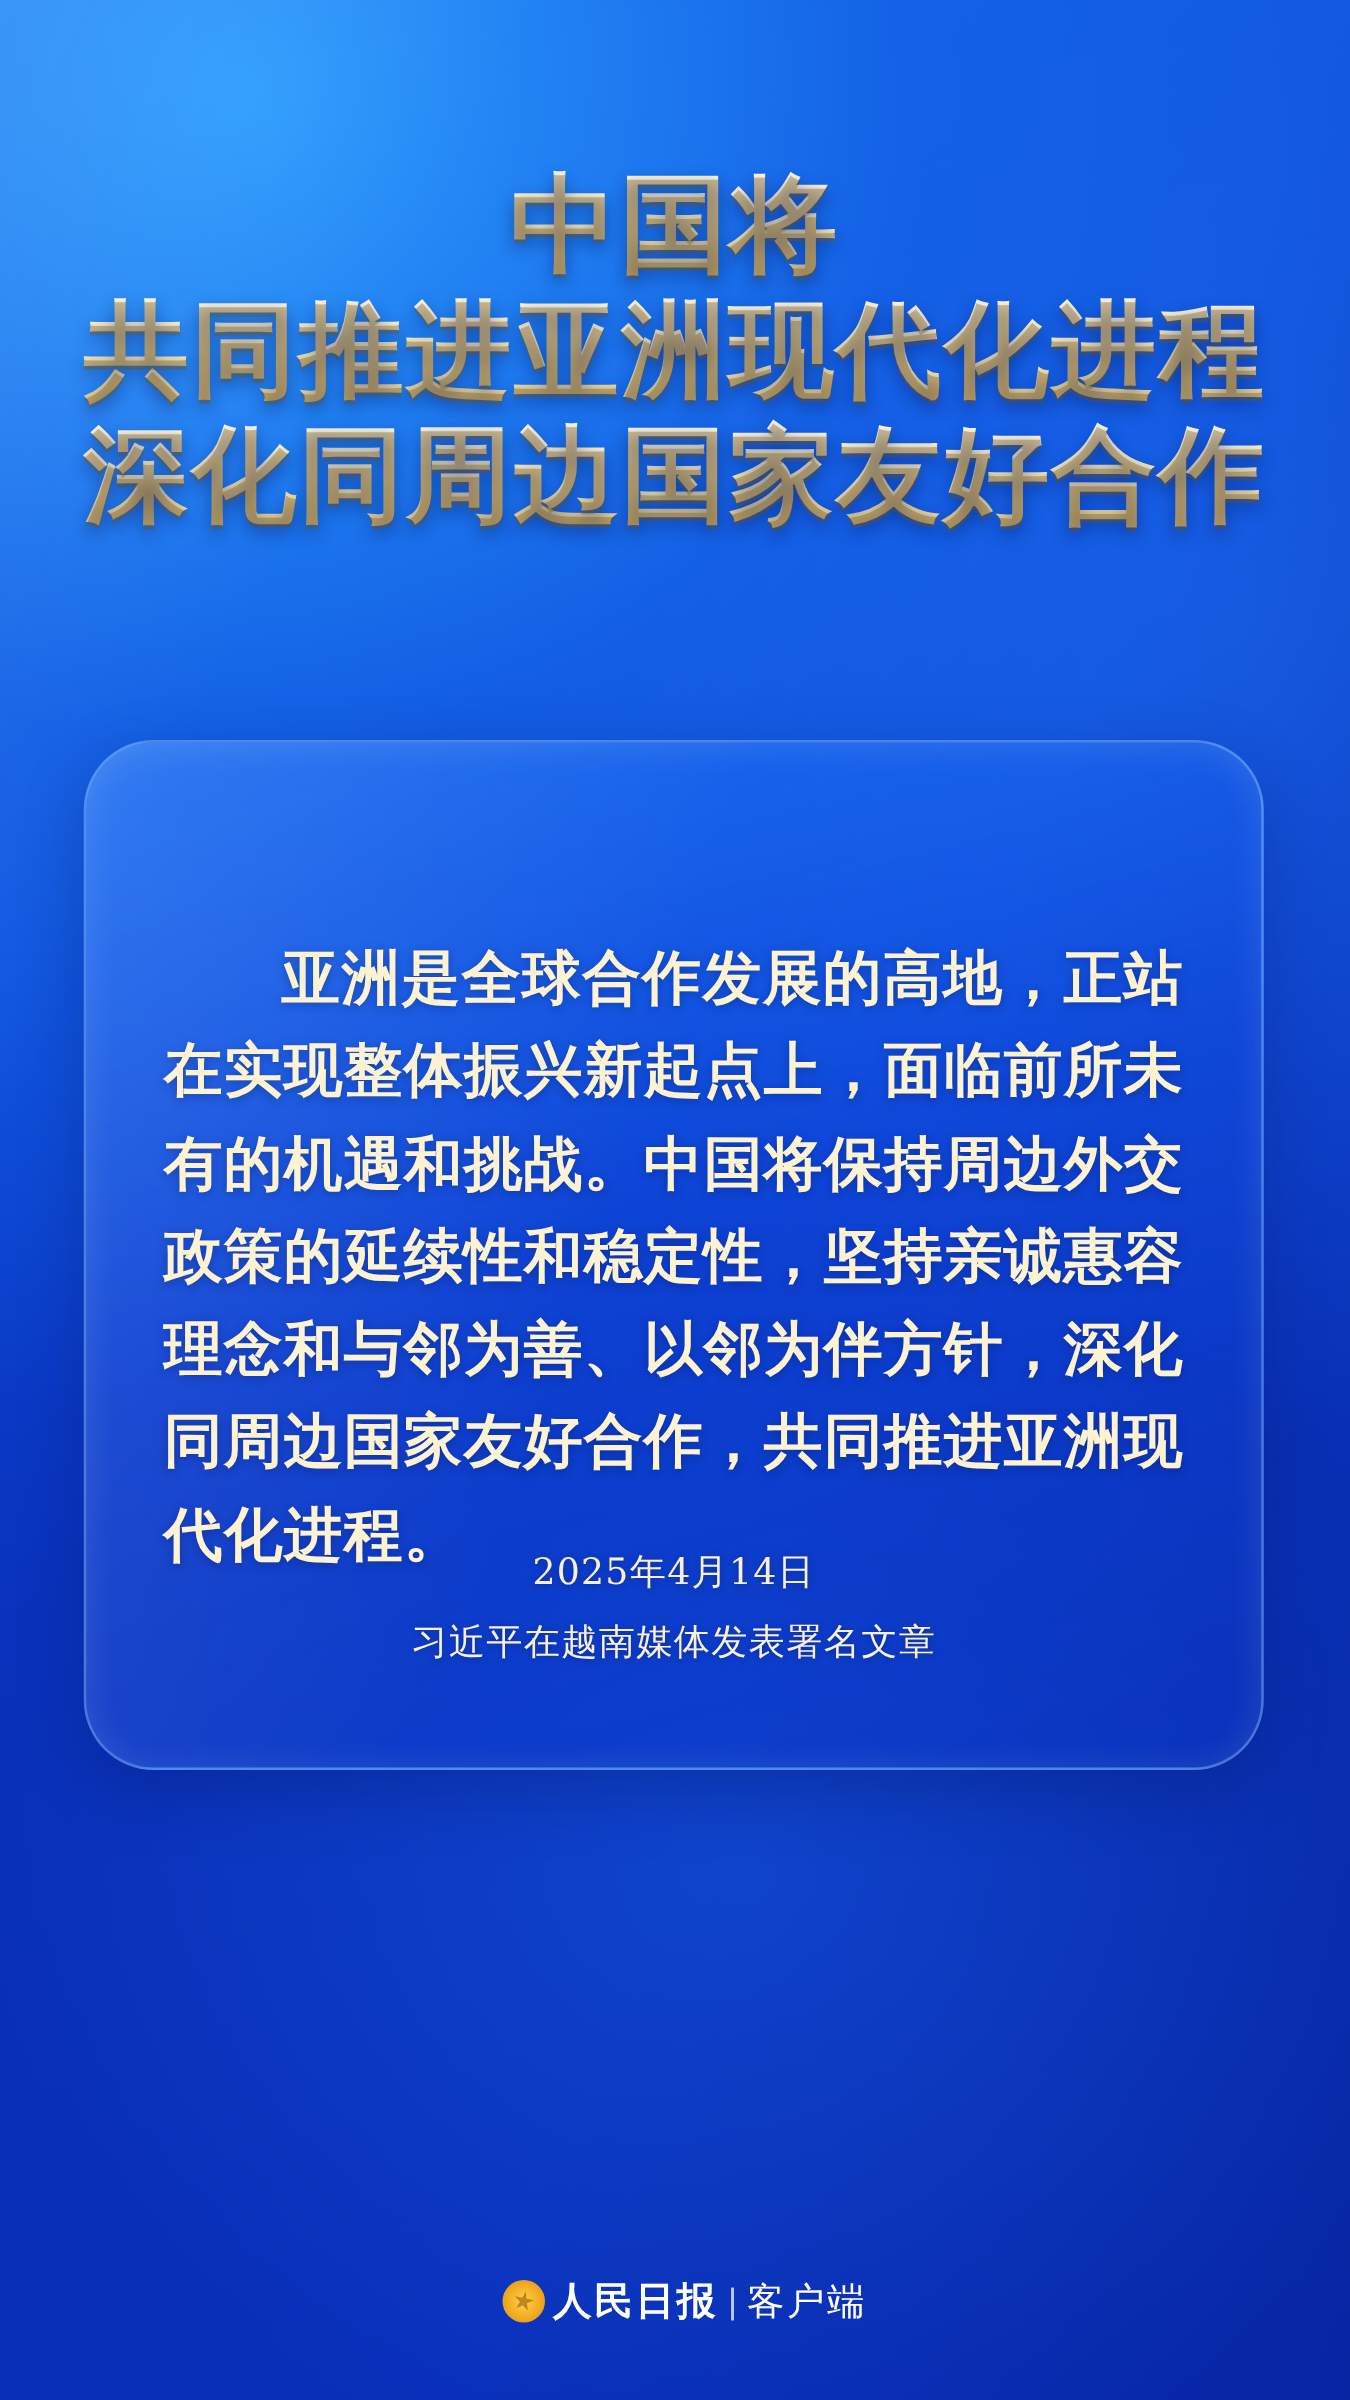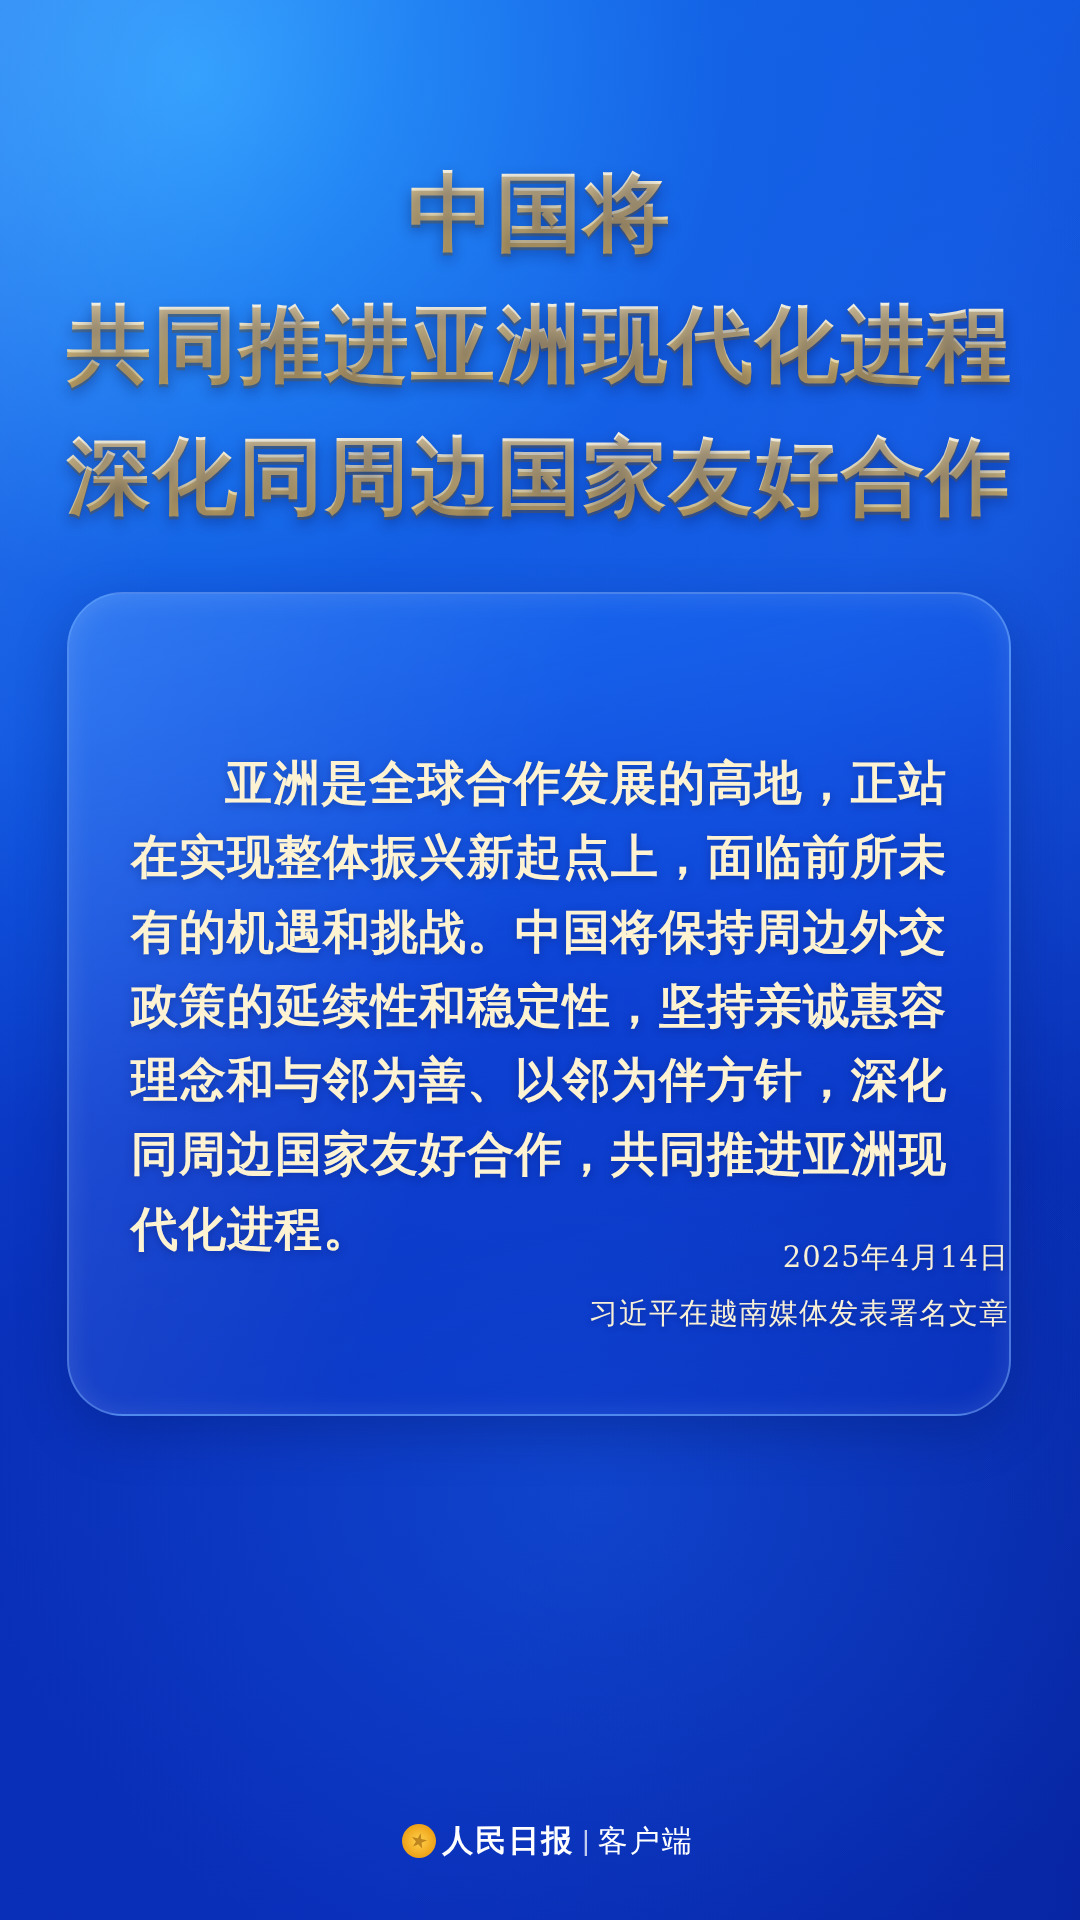--- a/index.html
+++ b/index.html
@@ -61,21 +61,20 @@
     font-weight: bold;
     color: #fdf0c8;
     letter-spacing: 2px;
     line-height: 1.18;
     text-shadow:
       0 3px 0 rgba(120,80,10,0.35),
       0 6px 14px rgba(0,20,90,0.45);
     background: linear-gradient(180deg, #fffdf2 0%, #fbeec0 45%, #e9d08a 100%);
     -webkit-background-clip: text;
     background-clip: text;
-    margin-top: 32px;
     -webkit-text-fill-color: transparent;
   }
   .headline .line.l1 { font-size: 86px; }
   .headline .line.l2 { font-size: 84px; }
   .headline .line.l3 { font-size: 84px; }
 
   .card {
     position: absolute;
     left: 67px;
     top: 592px;
@@ -116,21 +115,21 @@
     text-indent: 94px;
     letter-spacing: 1px;
     text-shadow: 0 2px 8px rgba(0,20,90,0.35);
   }
 
   .attribution {
     position: absolute;
     left: 0;
     right: 0;
     bottom: 78px;
-    text-align: right;
+    text-align: center;
     font-family: "DejaVu Serif", "Liberation Serif", serif;
     color: #f7efd6;
     text-shadow: 0 1px 6px rgba(0,20,90,0.4);
   }
   .attribution .date {
     font-size: 29px;
     line-height: 1.5;
     letter-spacing: 1px;
   }
   .attribution .source {

